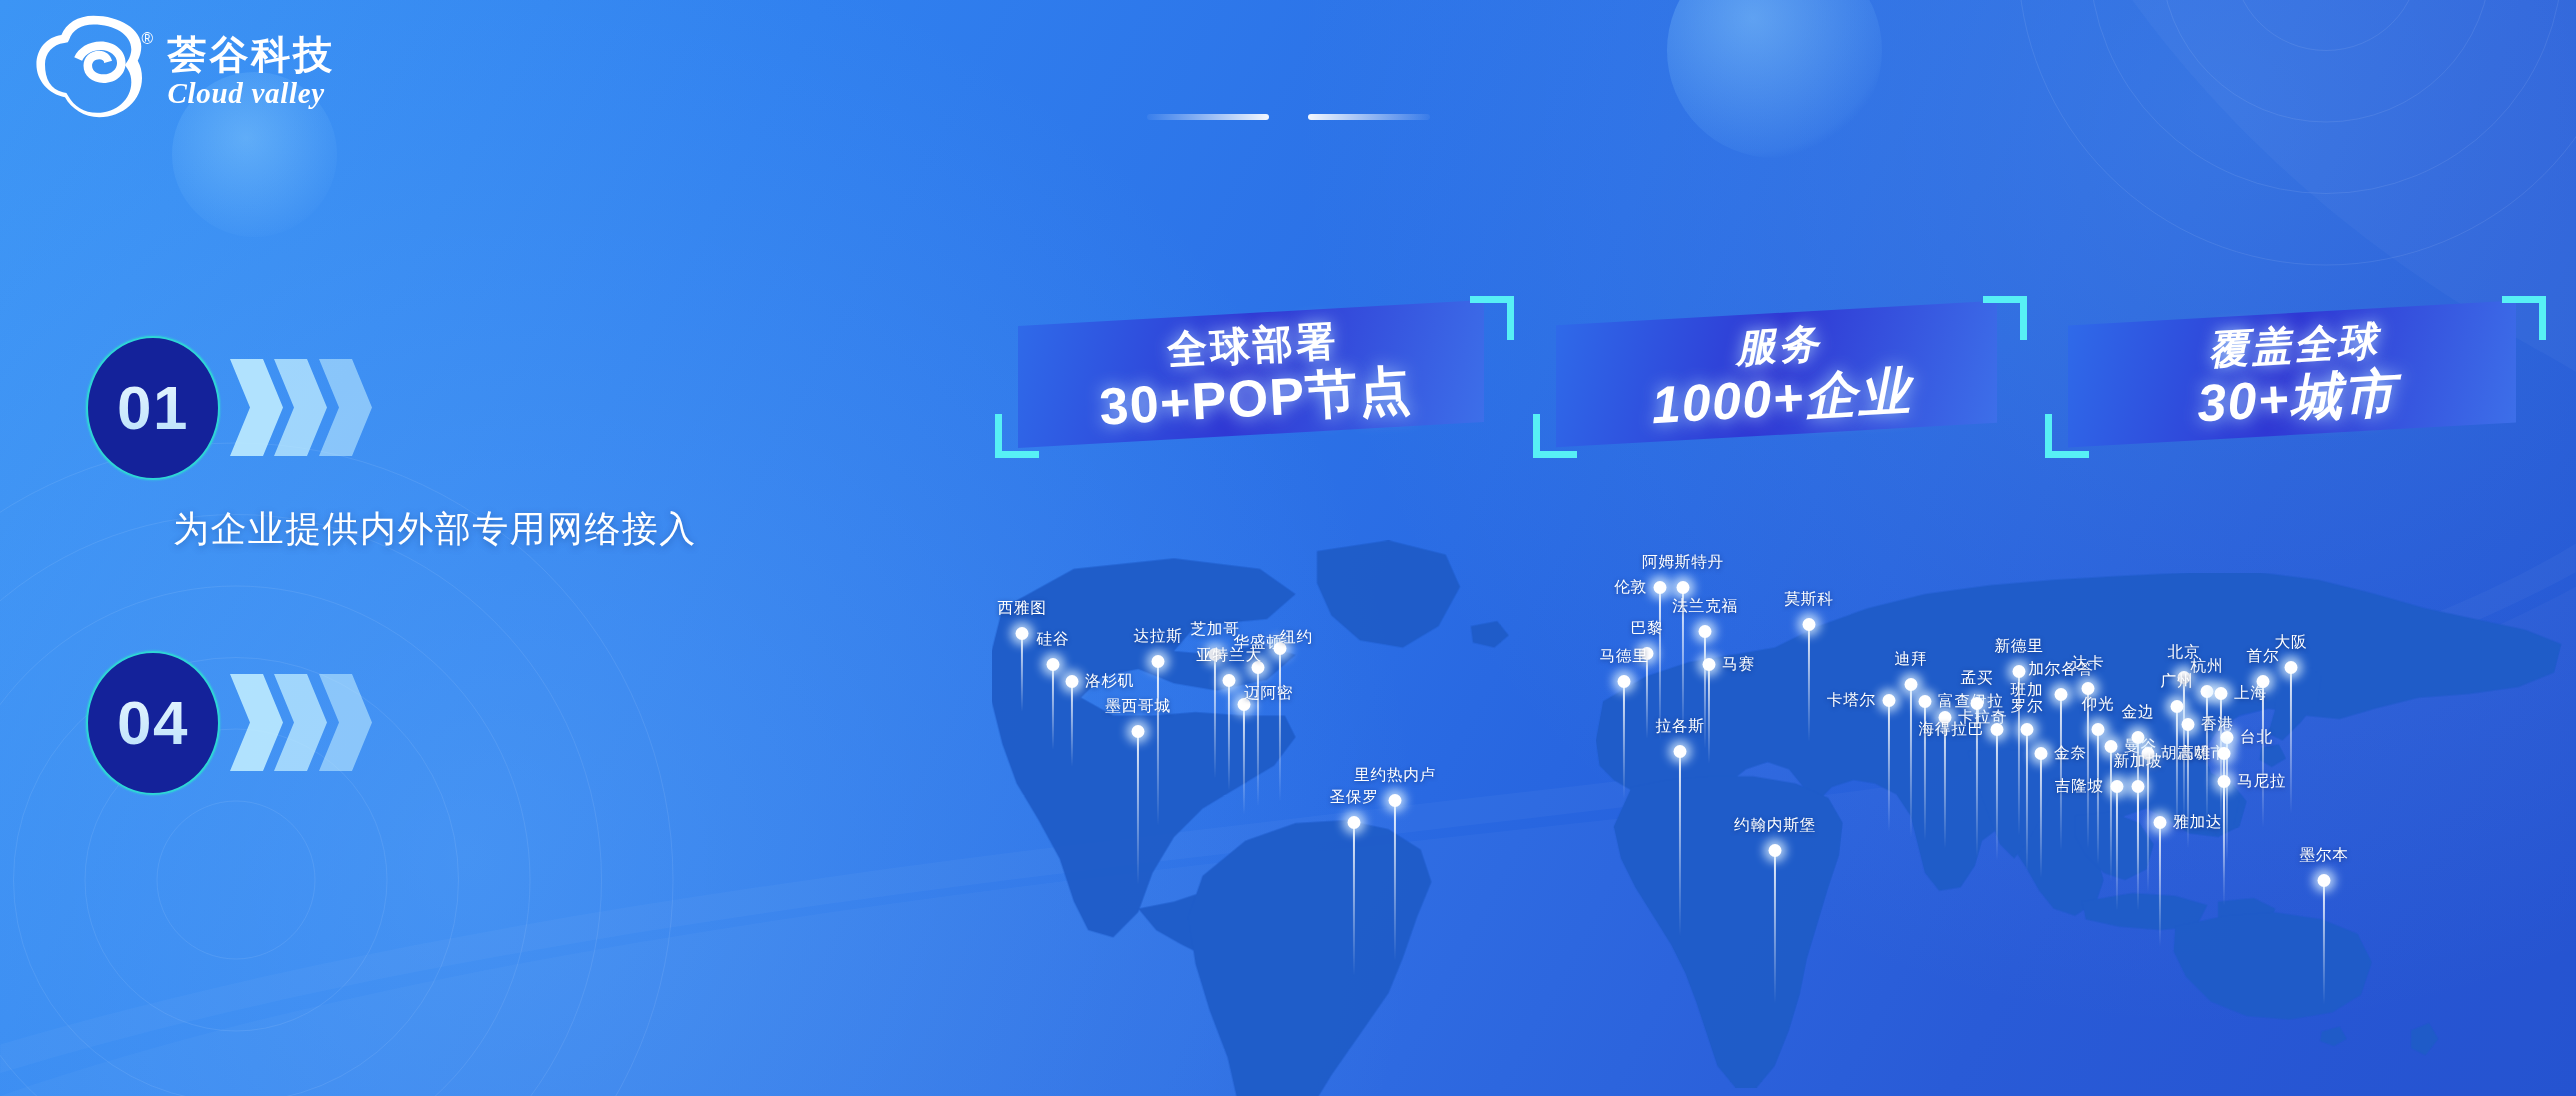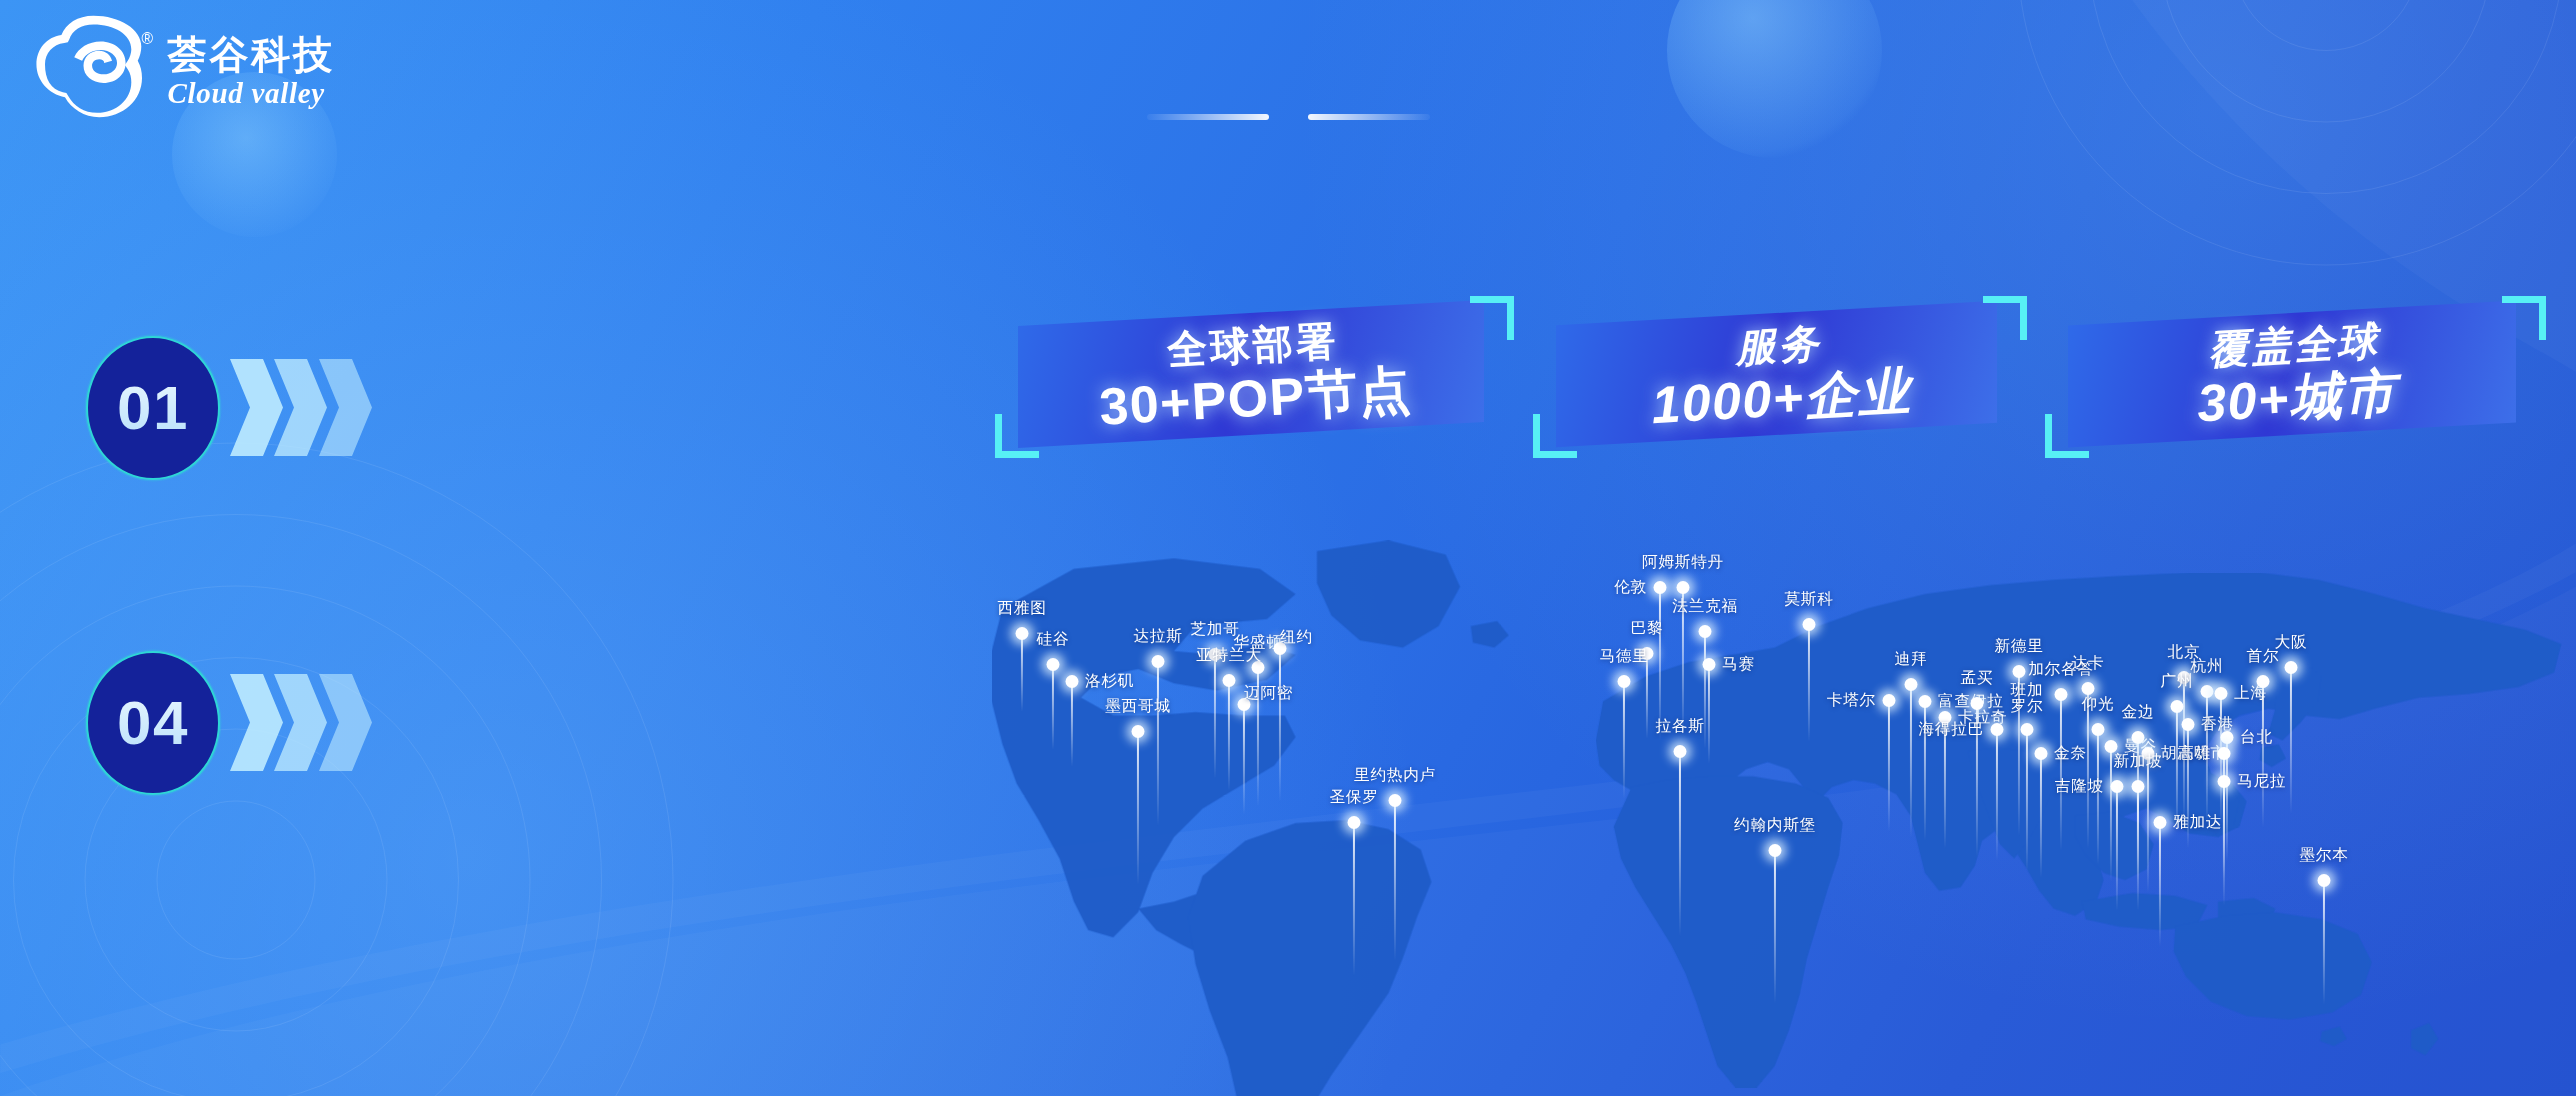--- a/index.html
+++ b/index.html
@@ -159,20 +159,21 @@
     <div class="feat-row">
       <div class="num-circle">
         <span>01</span>
       </div>
       <div class="chev-wrap">
           <i></i>
           <i></i>
           <i></i>
         </div>
     </div>
+    <div class="feat-desc">为企业提供内外部专用网络接入</div>
   </div>
 
   <div class="feat" style="left:86px;top:651px">
     <div class="feat-row">
       <div class="num-circle">
         <span>04</span>
       </div>
       <div class="chev-wrap">
           <i></i>
           <i></i>

